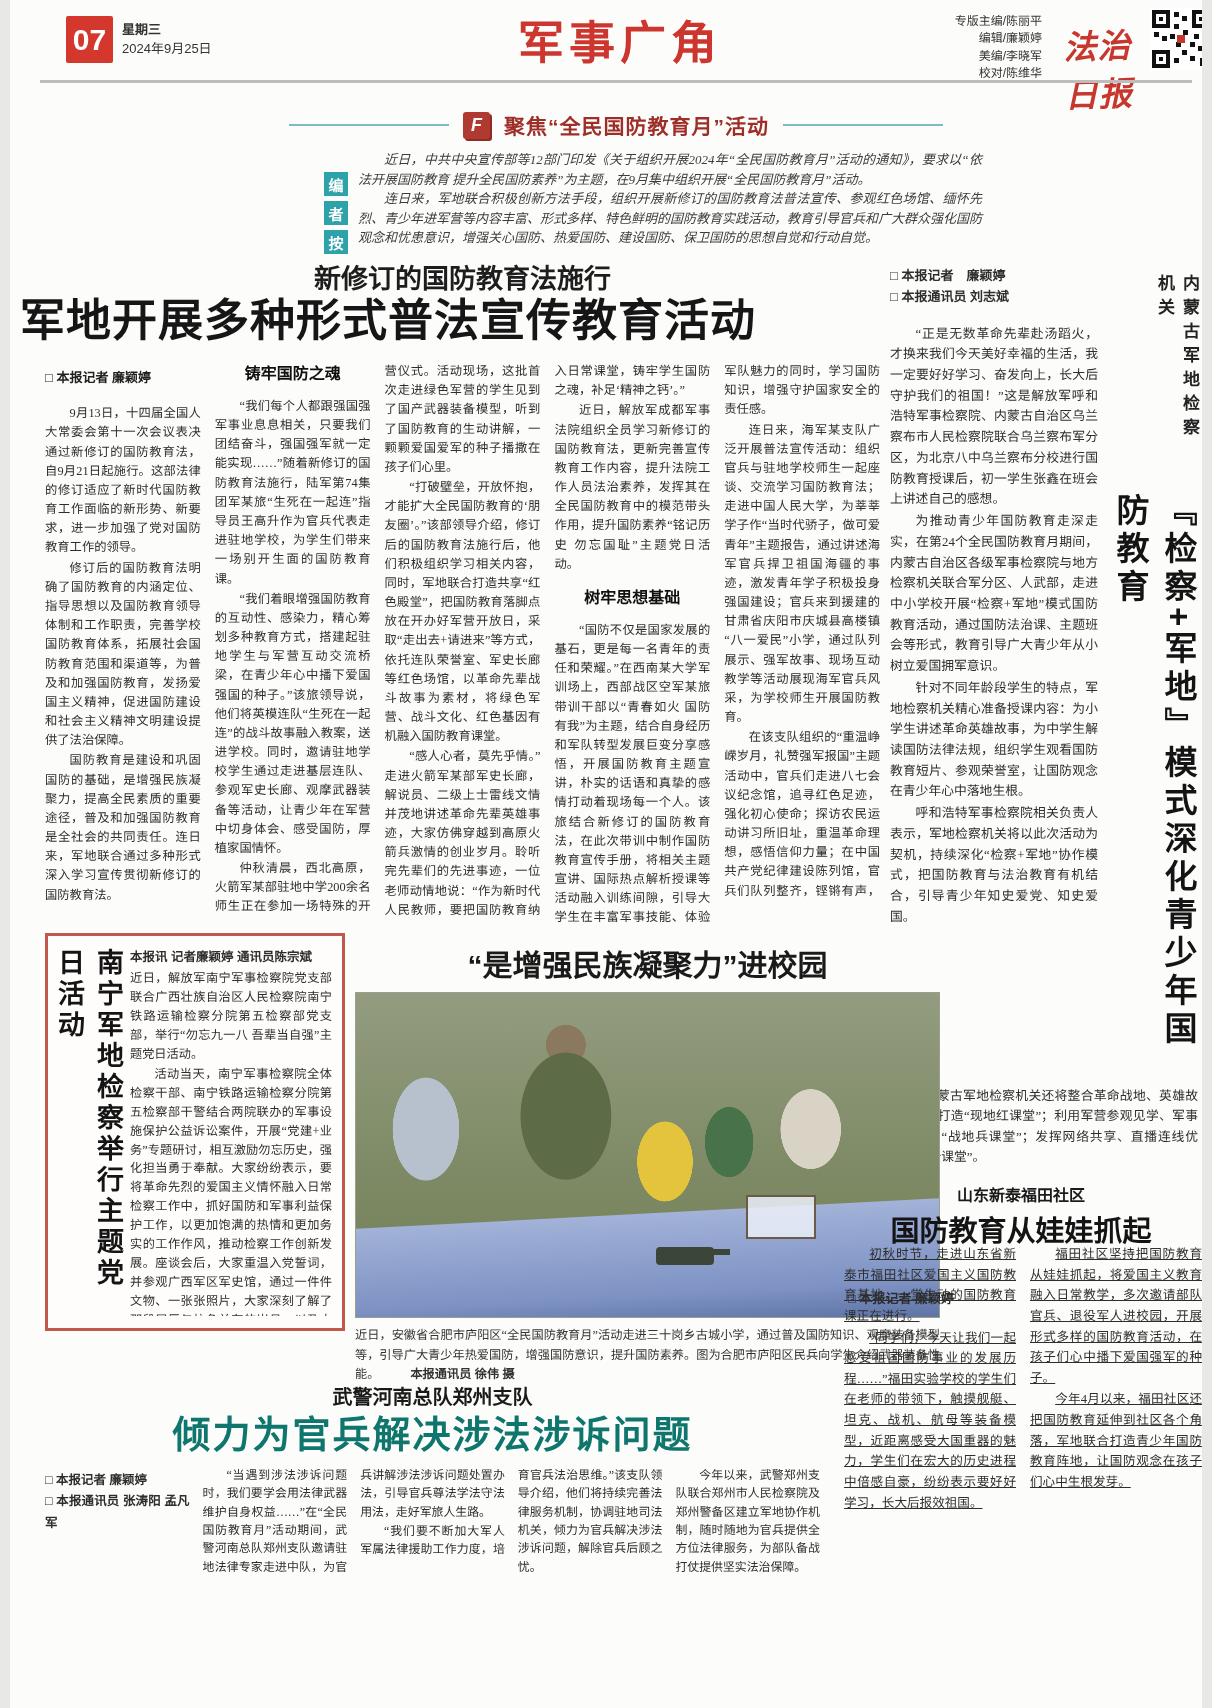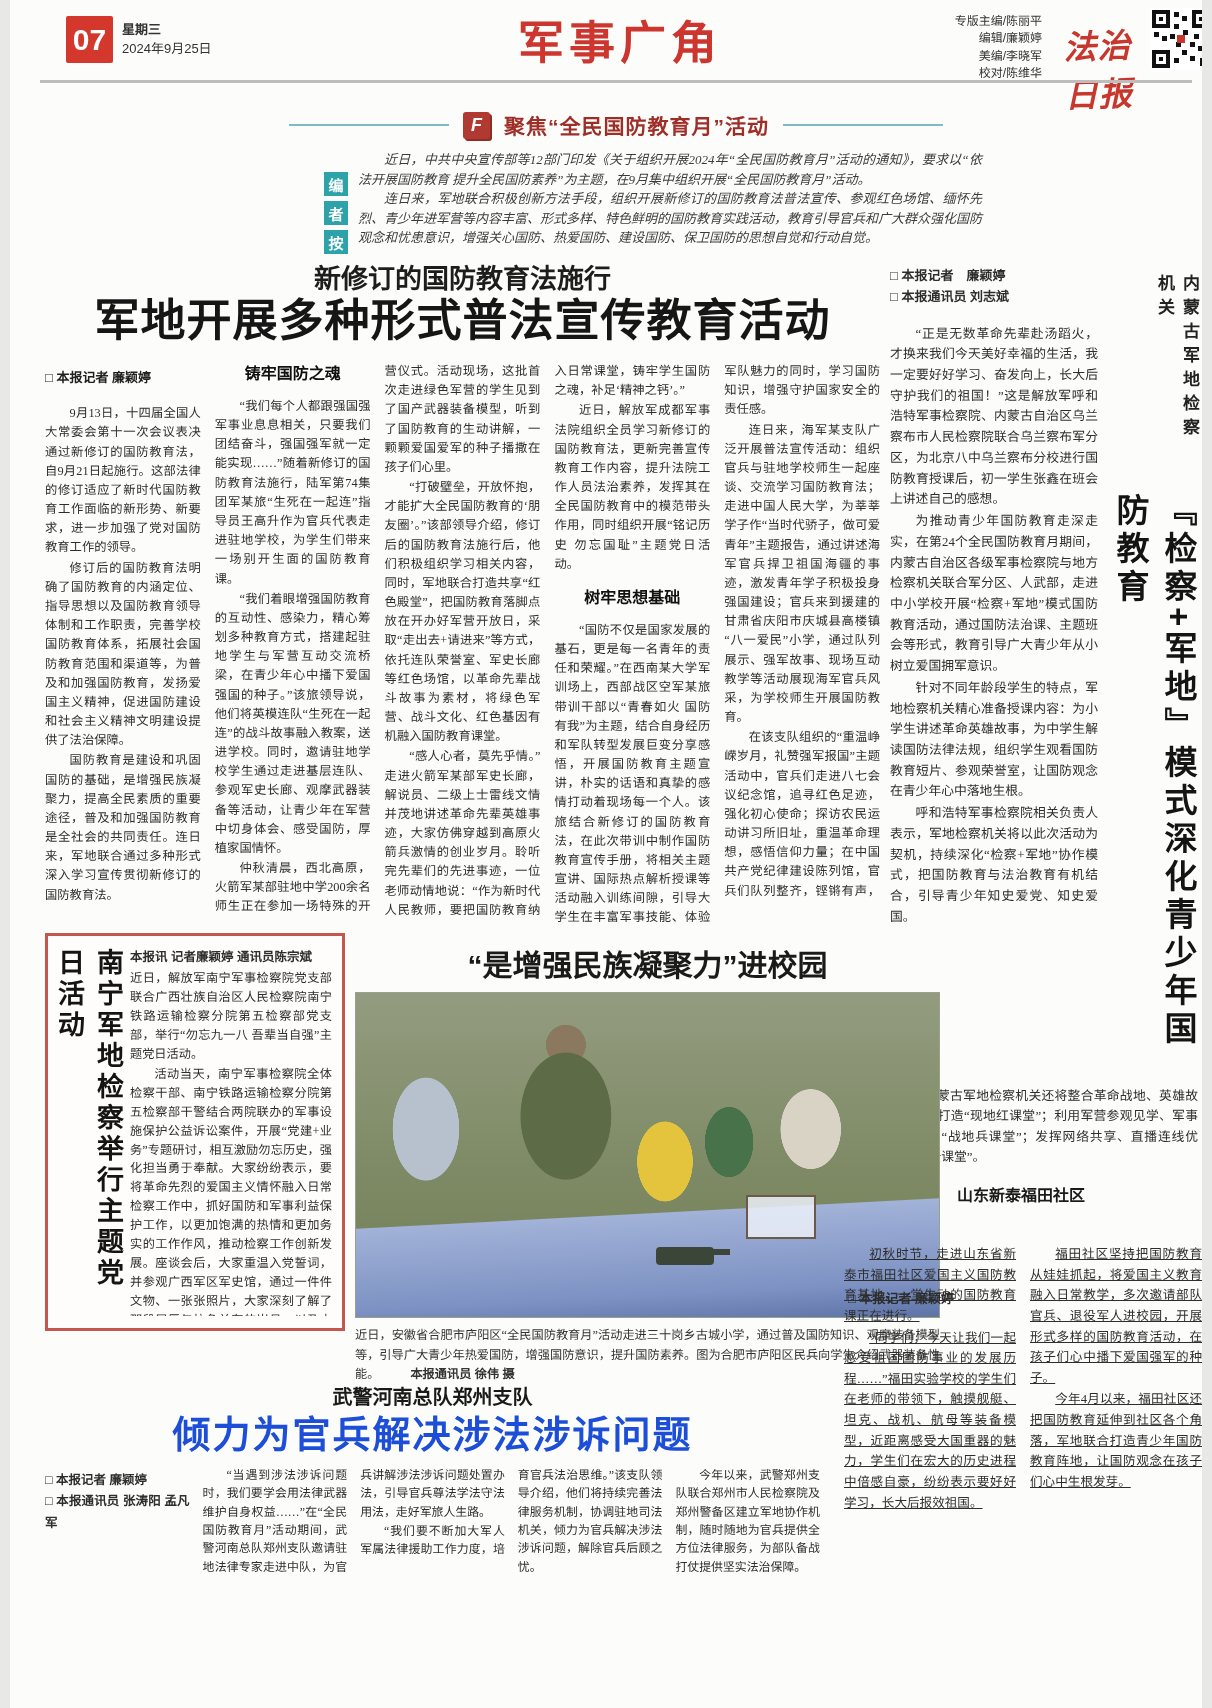--- a/index.html
+++ b/index.html
@@ -37,21 +37,21 @@
   .ednote{position:absolute;left:314px;top:150px;width:658px;display:flex;gap:10px;}
   .edlabel{display:flex;flex-direction:column;gap:5px;padding-top:22px;}
   .edlabel span{width:24px;height:24px;background:#2ea2a9;color:#fff;font-size:15px;font-weight:bold;
         display:flex;align-items:center;justify-content:center;font-family:"Liberation Sans",sans-serif;}
   .edtext{font-size:13px;font-style:italic;color:#3c3c3c;line-height:1.5;text-align:justify;}
   .edtext p{margin:0;text-indent:2em;font-style:italic;}
 
   
   .main-kicker{position:absolute;left:35px;top:257px;width:835px;text-align:center;
         font-family:"Liberation Sans",sans-serif;font-weight:bold;font-size:27px;color:#1d1d1d;}
-  .main-headline{position:absolute;left:10px;top:284px;width:885px;text-align:center;
+  .main-headline{position:absolute;left:10px;top:284px;width:885px;
         font-family:"Liberation Sans",sans-serif;font-weight:900;font-size:45px;color:#161616;letter-spacing:1px;}
   .main-body{position:absolute;left:35px;top:362px;width:835px;height:566px;
         column-count:5;column-gap:14px;font-size:12.3px;line-height:1.56;text-align:justify;overflow:hidden;}
   .main-body p, .nm-text p, .rb-text p, .sd-body p, .wj-body p{margin:0 0 1px;text-indent:2em;}
   .byline{font-family:"Liberation Sans",sans-serif;font-weight:bold;font-size:13px;text-indent:0 !important;
         margin:6px 0 16px !important;color:#222;}
   .subhead{font-family:"Liberation Sans",sans-serif;font-weight:bold;font-size:16px;text-align:center;
         text-indent:0 !important;margin:12px 0 10px !important;color:#111;}
 
   
@@ -107,21 +107,21 @@
         font-family:"Liberation Sans",sans-serif;font-weight:900;font-size:29px;color:#141414;}
   .sd-byline{position:absolute;left:838px;top:1288px;font-family:"Liberation Sans",sans-serif;
         font-weight:bold;font-size:13px;}
   .sd-body{position:absolute;left:834px;top:1244px;width:358px;height:380px;column-count:2;column-gap:14px;
         font-size:12.6px;line-height:1.64;text-align:justify;overflow:hidden;text-decoration:underline;}
 
   
   .wj-kicker{position:absolute;left:35px;top:1381px;width:775px;text-align:center;
         font-family:"Liberation Sans",sans-serif;font-weight:bold;font-size:20px;color:#1a1a1a;}
   .wj-headline{position:absolute;left:35px;top:1404px;width:775px;text-align:center;
-        font-family:"Liberation Sans",sans-serif;font-weight:900;font-size:38px;color:#1d4ed8;letter-spacing:2px;}
+        font-family:"Liberation Sans",sans-serif;font-weight:900;font-size:38px;color:#0f766e;letter-spacing:2px;}
   .wj-body{position:absolute;left:35px;top:1466px;width:775px;height:236px;column-count:5;column-gap:13px;
         font-size:11.9px;line-height:1.54;text-align:justify;overflow:hidden;}
   .wj-bylines{font-family:"Liberation Sans",sans-serif;font-weight:bold;font-size:12.5px;line-height:1.7;
         text-indent:0 !important;margin:4px 0 12px !important;}
 </style>
 </head>
 <body>
 
 <div id="canvas" data-name="newspaper-page">
 
@@ -202,21 +202,21 @@
     <p class="byline" data-name="main-article-byline">□ 本报记者 廉颖婷</p>
     <p data-name="article-paragraph">9月13日，十四届全国人大常委会第十一次会议表决通过新修订的国防教育法，自9月21日起施行。这部法律的修订适应了新时代国防教育工作面临的新形势、新要求，进一步加强了党对国防教育工作的领导。</p>
     <p data-name="article-paragraph">修订后的国防教育法明确了国防教育的内涵定位、指导思想以及国防教育领导体制和工作职责，完善学校国防教育体系，拓展社会国防教育范围和渠道等，为普及和加强国防教育，发扬爱国主义精神，促进国防建设和社会主义精神文明建设提供了法治保障。</p>
     <p data-name="article-paragraph">国防教育是建设和巩固国防的基础，是增强民族凝聚力，提高全民素质的重要途径，普及和加强国防教育是全社会的共同责任。连日来，军地联合通过多种形式深入学习宣传贯彻新修订的国防教育法。</p>
     <p class="subhead" data-name="main-article-subhead-1">铸牢国防之魂</p>
     <p data-name="article-paragraph">“我们每个人都跟强国强军事业息息相关，只要我们团结奋斗，强国强军就一定能实现……”随着新修订的国防教育法施行，陆军第74集团军某旅“生死在一起连”指导员王高升作为官兵代表走进驻地学校，为学生们带来一场别开生面的国防教育课。</p>
     <p data-name="article-paragraph">“我们着眼增强国防教育的互动性、感染力，精心筹划多种教育方式，搭建起驻地学生与军营互动交流桥梁，在青少年心中播下爱国强国的种子。”该旅领导说，他们将英模连队“生死在一起连”的战斗故事融入教案，送进学校。同时，邀请驻地学校学生通过走进基层连队、参观军史长廊、观摩武器装备等活动，让青少年在军营中切身体会、感受国防，厚植家国情怀。</p>
     <p data-name="article-paragraph">仲秋清晨，西北高原，火箭军某部驻地中学200余名师生正在参加一场特殊的开营仪式。活动现场，这批首次走进绿色军营的学生见到了国产武器装备模型，听到了国防教育的生动讲解，一颗颗爱国爱军的种子播撒在孩子们心里。</p>
     <p data-name="article-paragraph">“打破壁垒，开放怀抱，才能扩大全民国防教育的‘朋友圈’。”该部领导介绍，修订后的国防教育法施行后，他们积极组织学习相关内容，同时，军地联合打造共享“红色殿堂”，把国防教育落脚点放在开办好军营开放日，采取“走出去+请进来”等方式，依托连队荣誉室、军史长廊等红色场馆，以革命先辈战斗故事为素材，将绿色军营、战斗文化、红色基因有机融入国防教育课堂。</p>
     <p data-name="article-paragraph">“感人心者，莫先乎情。”走进火箭军某部军史长廊，解说员、二级上士雷线文情并茂地讲述革命先辈英雄事迹，大家仿佛穿越到高原火箭兵激情的创业岁月。聆听完先辈们的先进事迹，一位老师动情地说：“作为新时代人民教师，要把国防教育纳入日常课堂，铸牢学生国防之魂，补足‘精神之钙’。”</p>
-    <p data-name="article-paragraph">近日，解放军成都军事法院组织全员学习新修订的国防教育法，更新完善宣传教育工作内容，提升法院工作人员法治素养，发挥其在全民国防教育中的模范带头作用，同时组织开展“铭记历史 勿忘国耻”主题党日活动。</p>
+    <p data-name="article-paragraph">近日，解放军成都军事法院组织全员学习新修订的国防教育法，更新完善宣传教育工作内容，提升法院工作人员法治素养，发挥其在全民国防教育中的模范带头作用，提升国防素养“铭记历史 勿忘国耻”主题党日活动。</p>
     <p class="subhead" data-name="main-article-subhead-2">树牢思想基础</p>
     <p data-name="article-paragraph">“国防不仅是国家发展的基石，更是每一名青年的责任和荣耀。”在西南某大学军训场上，西部战区空军某旅带训干部以“青春如火 国防有我”为主题，结合自身经历和军队转型发展巨变分享感悟，开展国防教育主题宣讲，朴实的话语和真挚的感情打动着现场每一个人。该旅结合新修订的国防教育法，在此次带训中制作国防教育宣传手册，将相关主题宣讲、国际热点解析授课等活动融入训练间隙，引导大学生在丰富军事技能、体验军队魅力的同时，学习国防知识，增强守护国家安全的责任感。</p>
     <p data-name="article-paragraph">连日来，海军某支队广泛开展普法宣传活动：组织官兵与驻地学校师生一起座谈、交流学习国防教育法；走进中国人民大学，为莘莘学子作“当时代骄子，做可爱青年”主题报告，通过讲述海军官兵捍卫祖国海疆的事迹，激发青年学子积极投身强国建设；官兵来到援建的甘肃省庆阳市庆城县高楼镇“八一爱民”小学，通过队列展示、强军故事、现场互动教学等活动展现海军官兵风采，为学校师生开展国防教育。</p>
     <p data-name="article-paragraph">在该支队组织的“重温峥嵘岁月，礼赞强军报国”主题活动中，官兵们走进八七会议纪念馆，追寻红色足迹，强化初心使命；探访农民运动讲习所旧址，重温革命理想，感悟信仰力量；在中国共产党纪律建设陈列馆，官兵们队列整齐，铿锵有声，一同参观的市民表示很受教育。</p>
 
   </div>
 
   <div class="nm" data-name="neimenggu-article">
     <div class="nm-text" data-name="neimenggu-article-body">
       <div class="nm-byline" data-name="neimenggu-byline">
@@ -255,20 +255,21 @@
     <div class="table" data-name="photo-table-shape"></div>
     <div class="case" data-name="photo-display-case-shape"></div>
     <div class="model" data-name="photo-model-shape"></div>
   </div>
   <div class="caption" data-name="photo-caption">
     <span data-name="photo-caption-text">近日，安徽省合肥市庐阳区“全民国防教育月”活动走进三十岗乡古城小学，通过普及国防知识、观摩装备模型等，引导广大青少年热爱国防，增强国防意识，提升国防素养。图为合肥市庐阳区民兵向学生介绍武器装备性能。</span>
     <span class="credit" data-name="photo-credit">本报通讯员 徐伟 摄</span>
   </div>
 
   <div class="sd-kicker" data-name="shandong-kicker">山东新泰福田社区</div>
+  <div class="sd-headline" data-name="shandong-headline">国防教育从娃娃抓起</div>
   <div class="sd-byline" data-name="shandong-byline">□ 本报记者 廉颖婷</div>
   <div class="sd-body" data-name="shandong-article-body">
     <p data-name="article-paragraph">初秋时节，走进山东省新泰市福田社区爱国主义国防教育基地，一堂生动的国防教育课正在进行。</p>
     <p data-name="article-paragraph">“同学们，今天让我们一起感受祖国国防事业的发展历程……”福田实验学校的学生们在老师的带领下，触摸舰艇、坦克、战机、航母等装备模型，近距离感受大国重器的魅力，学生们在宏大的历史进程中倍感自豪，纷纷表示要好好学习，长大后报效祖国。</p>
     <p data-name="article-paragraph">福田社区坚持把国防教育从娃娃抓起，将爱国主义教育融入日常教学，多次邀请部队官兵、退役军人进校园，开展形式多样的国防教育活动，在孩子们心中播下爱国强军的种子。</p>
     <p data-name="article-paragraph">今年4月以来，福田社区还把国防教育延伸到社区各个角落，军地联合打造青少年国防教育阵地，让国防观念在孩子们心中生根发芽。</p>
   </div>
 
   <div class="wj-kicker" data-name="wujing-kicker">武警河南总队郑州支队</div>
   <div class="wj-headline" data-name="wujing-headline">倾力为官兵解决涉法涉诉问题</div>

